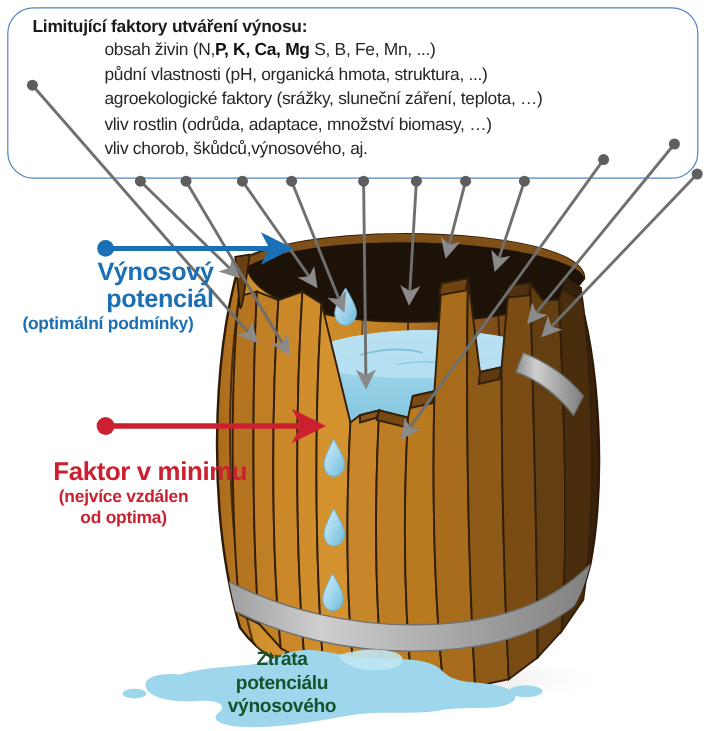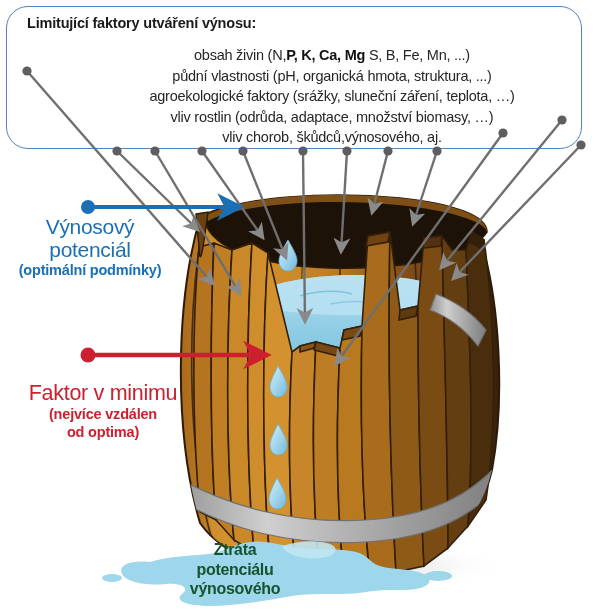--- a/index.html
+++ b/index.html
@@ -12,32 +12,32 @@
 
   
   .legend-box{
     position:absolute;left:6px;top:6px;width:576px;height:143px;
     border:1.6px solid #4f83c4;border-radius:22px;background:#ffffff;
     box-sizing:border-box;
   }
   .legend-inner{position:absolute;left:14px;top:8px;width:556px;}
   .legend-title{
     font-size:14.5px;font-weight:bold;color:#1a1a1a;letter-spacing:-0.2px;
-    margin:0 0 14px 6px;white-space:nowrap;
-  }
-  .legend-list{list-style:none;margin:0;padding:0 0 0 66px;text-align:center;}
+    margin:0 0 1px 6px;white-space:nowrap;
+  }
+  .legend-list{list-style:none;margin:0;padding:0 0 0 66px;}
   .legend-list li{
     font-size:14.5px;color:#262626;line-height:20.6px;white-space:nowrap;
     letter-spacing:-0.25px;
   }
   .legend-list li b{font-weight:bold;color:#111;}
 
   
   .callout{position:absolute;text-align:center;line-height:1.08;}
-  .callout .big{font-weight:normal;font-size:21px;letter-spacing:-0.3px;display:block;}
+  .callout .big{font-weight:bold;font-size:21px;letter-spacing:-0.3px;display:block;text-align:right;}
   .callout .small{font-weight:bold;font-size:14.5px;letter-spacing:-0.2px;display:block;margin-top:2px;}
   #yield-callout{left:2px;top:216px;width:176px;color:#1a6fb5;}
   #min-callout{left:0px;top:362px;width:206px;color:#cc2030;}
   #min-callout .big{font-size:21.5px;margin-top:20px;}
 
   
   #puddle-caption{
     position:absolute;left:160px;top:540px;width:150px;text-align:center;
     color:#14532d;font-weight:bold;font-size:16px;line-height:19.5px;
     letter-spacing:-0.3px;z-index:40;

